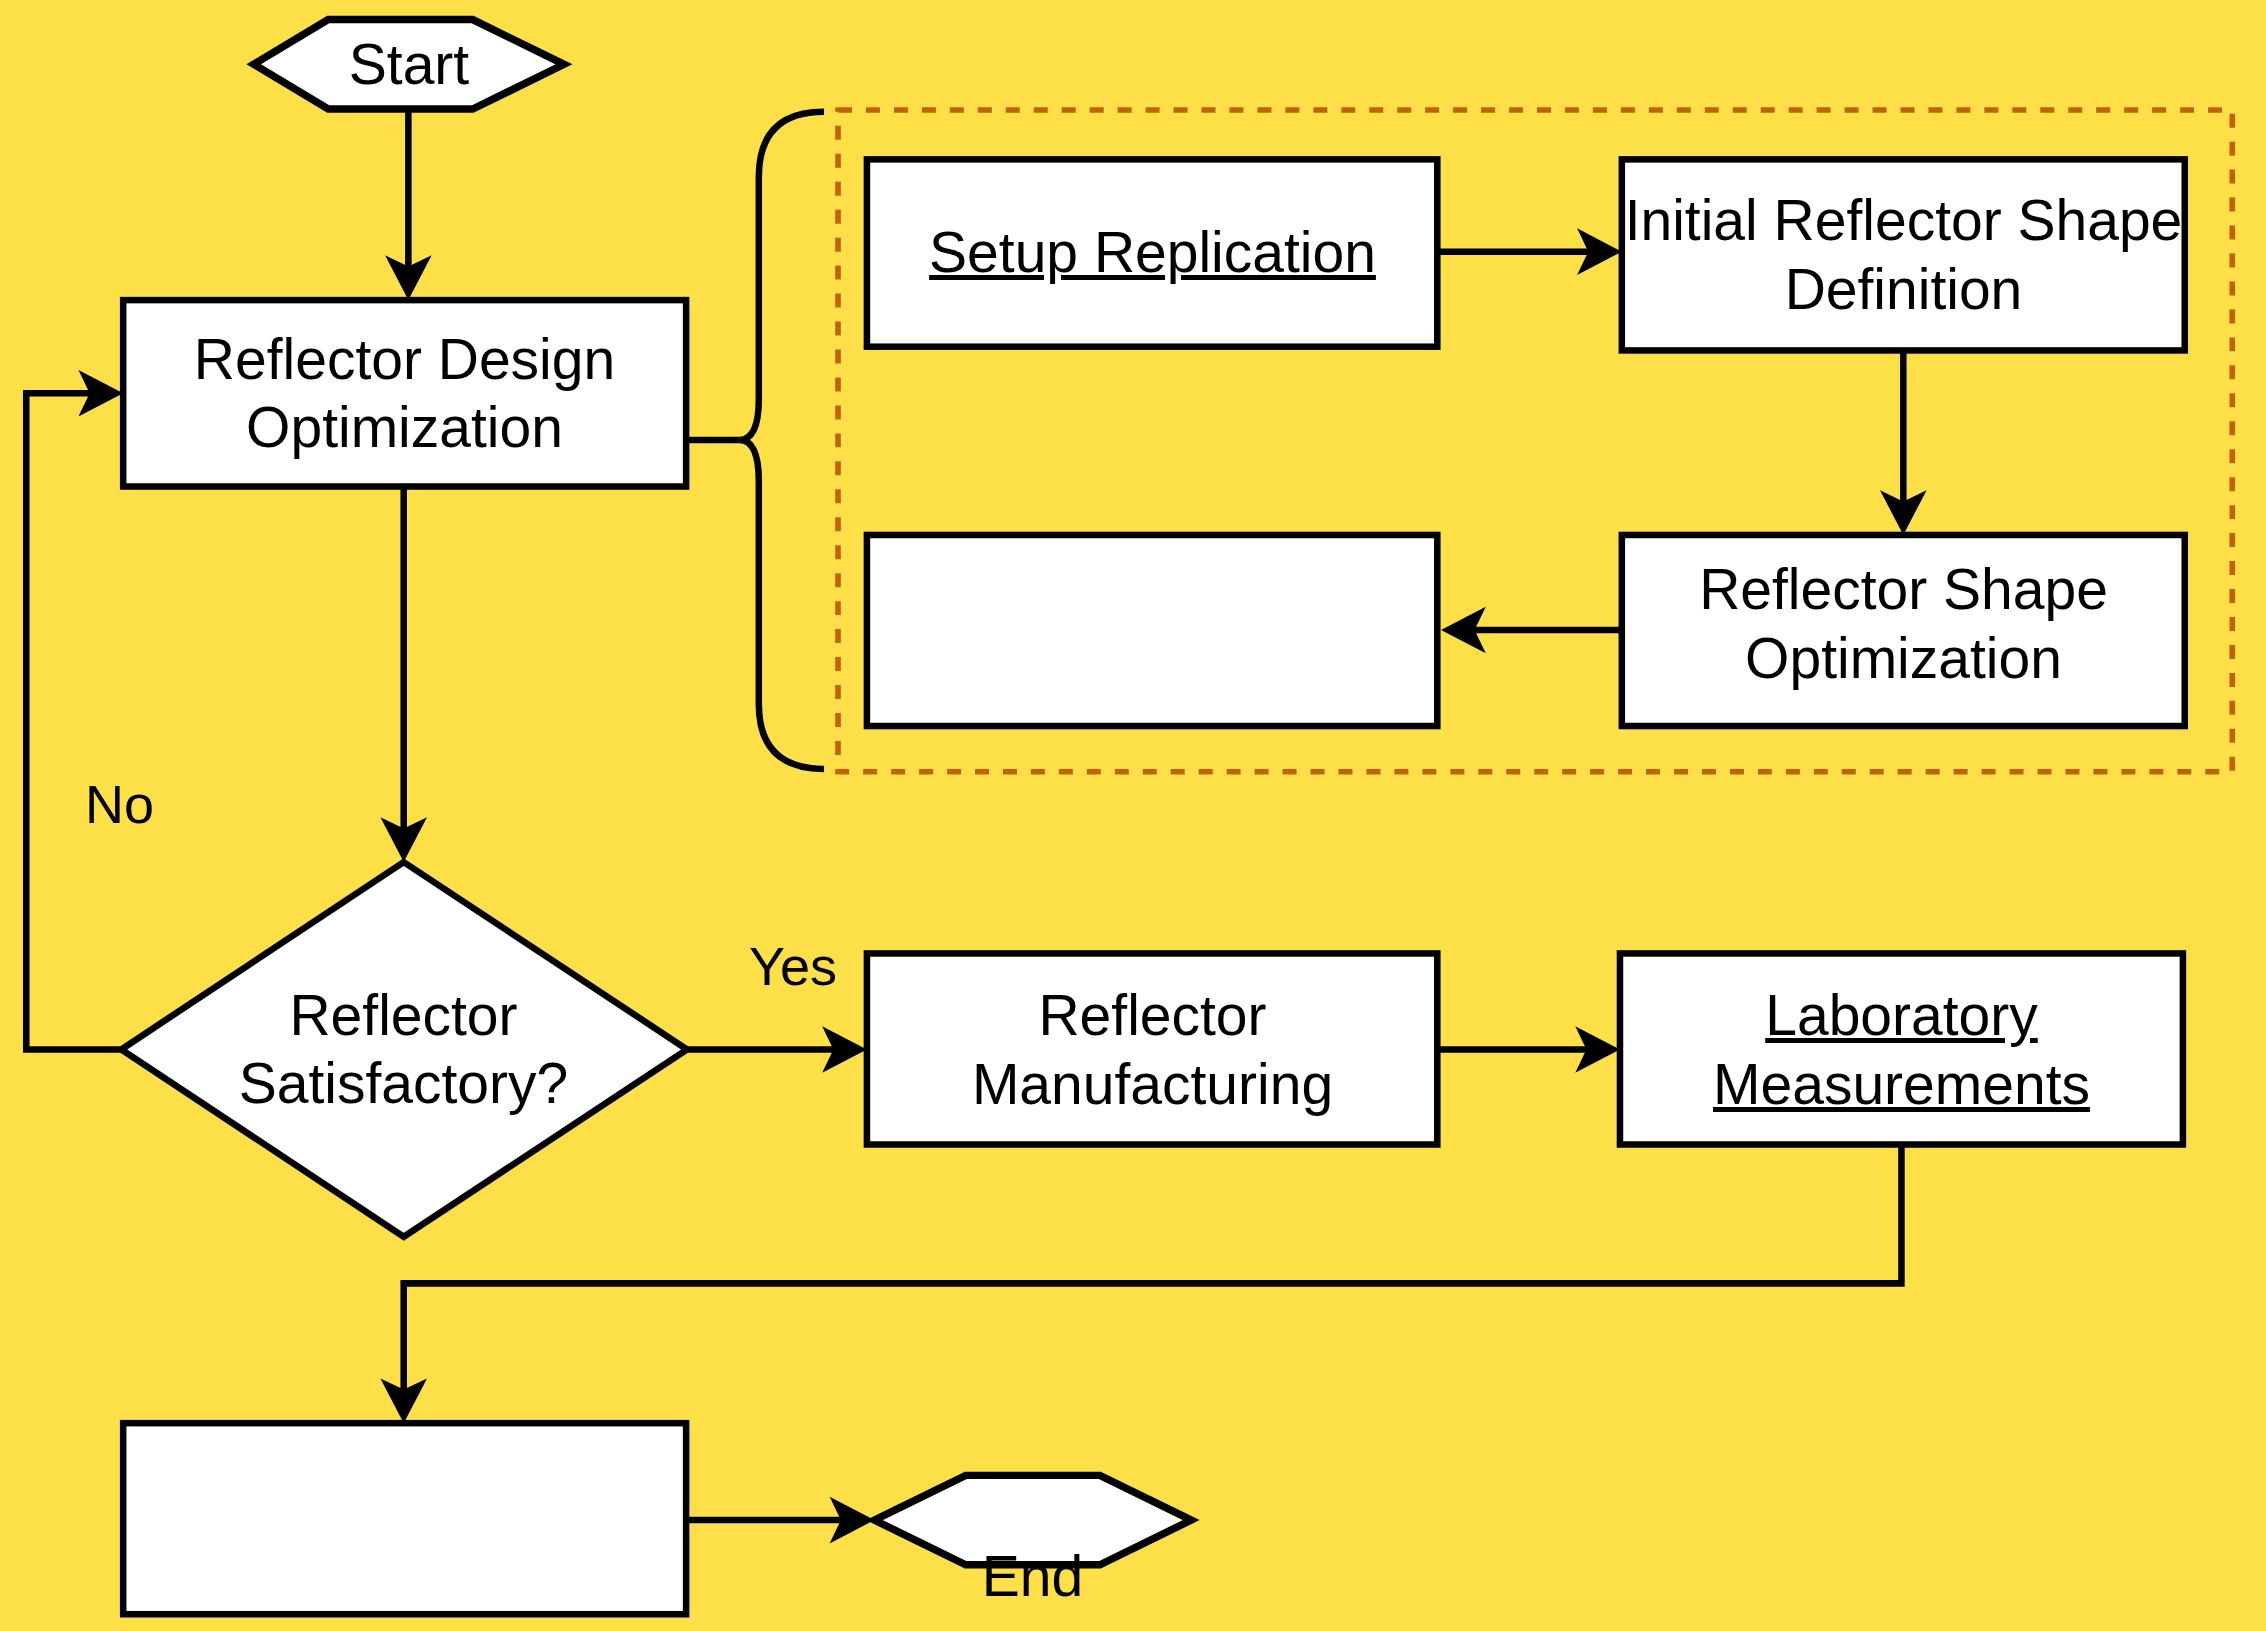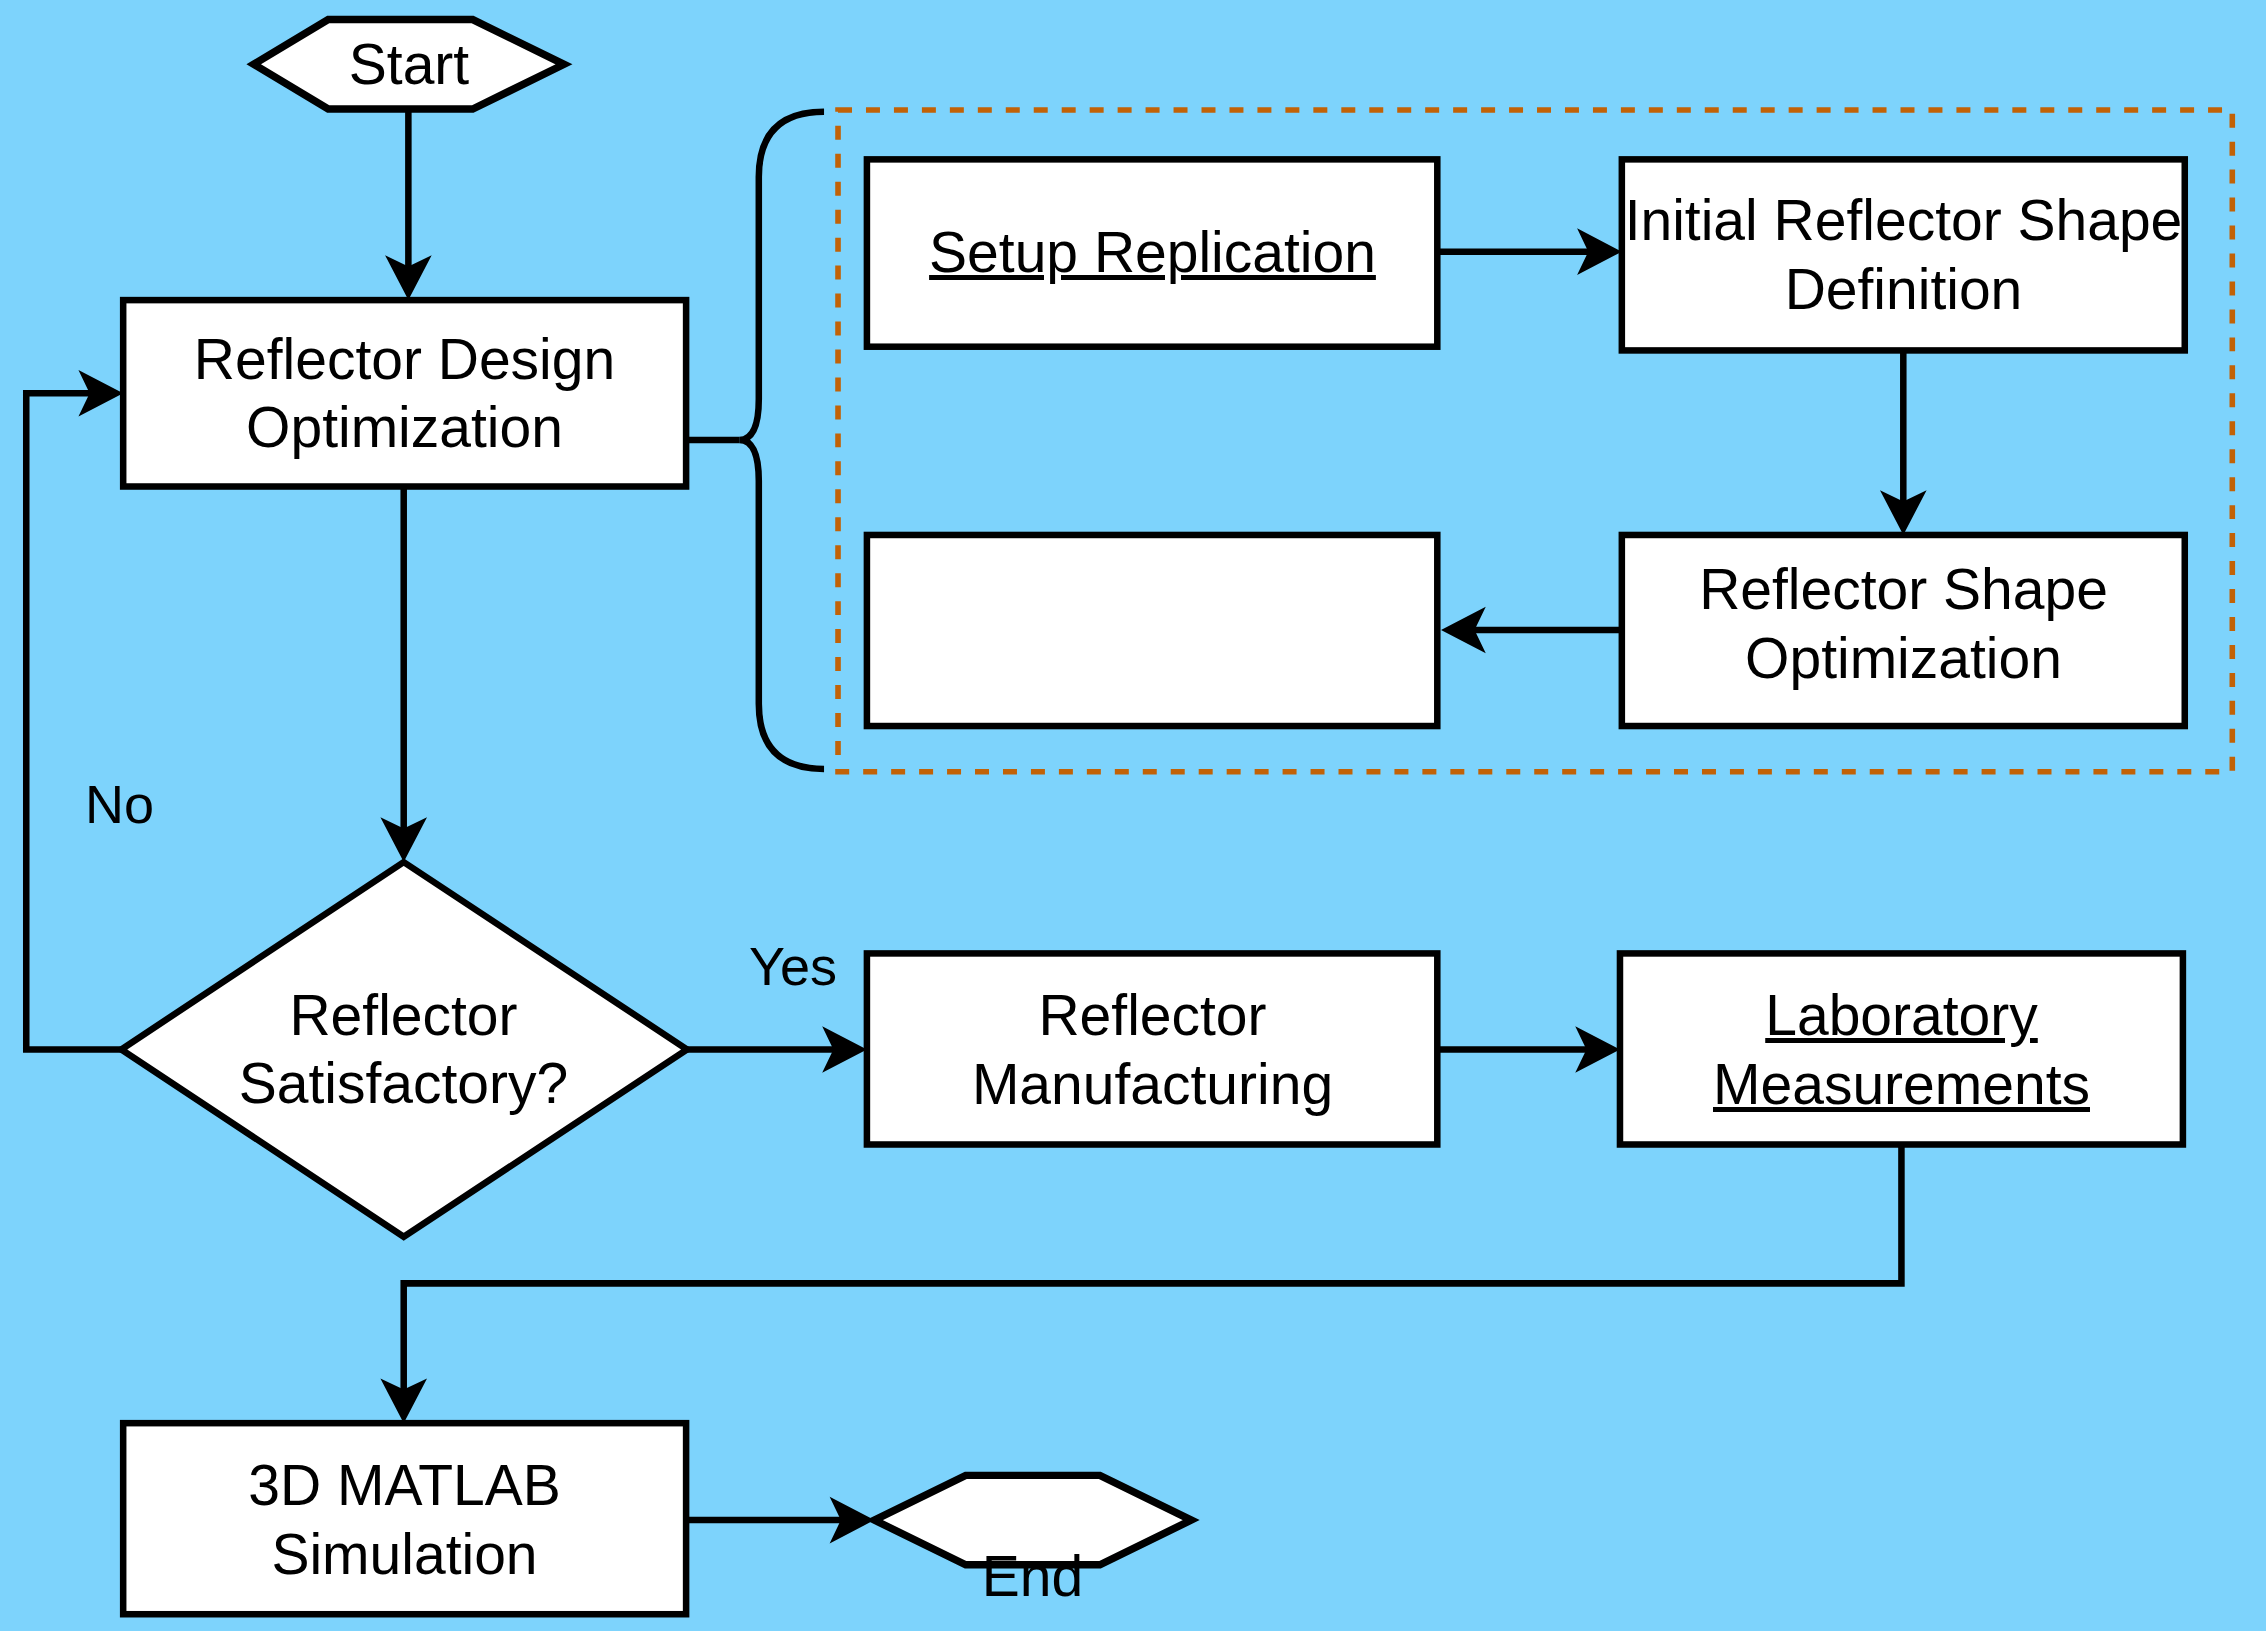--- a/index.html
+++ b/index.html
@@ -4,21 +4,21 @@
 <style>
   html, body {
     margin: 0;
     padding: 0;
     background: #ffffff;
   }
   #canvas {
     position: relative;
     width: 2266px;
     height: 1631px;
-    background: #7dd3fc;
+    background: #fde047;
     font-family: "Liberation Sans", sans-serif;
     color: #000000;
     overflow: hidden;
   }
   #shapes {
     position: absolute;
     left: 0;
     top: 0;
   }
   .label {
@@ -120,22 +120,20 @@
 
   <div class="label lbl-diamond">Reflector
 Satisfactory?</div>
 
   <div class="label lbl-rm">Reflector
 Manufacturing</div>
 
   <div class="label lbl-lm">Laboratory
 Measurements</div>
 
-  <div class="label lbl-matlab">3D MATLAB
-Simulation</div>
 
   <div class="label lbl-end">End</div>
 
   <div class="edge-label lbl-no">No</div>
 
   <div class="edge-label lbl-yes">Yes</div>
 
 </div>
 
 

